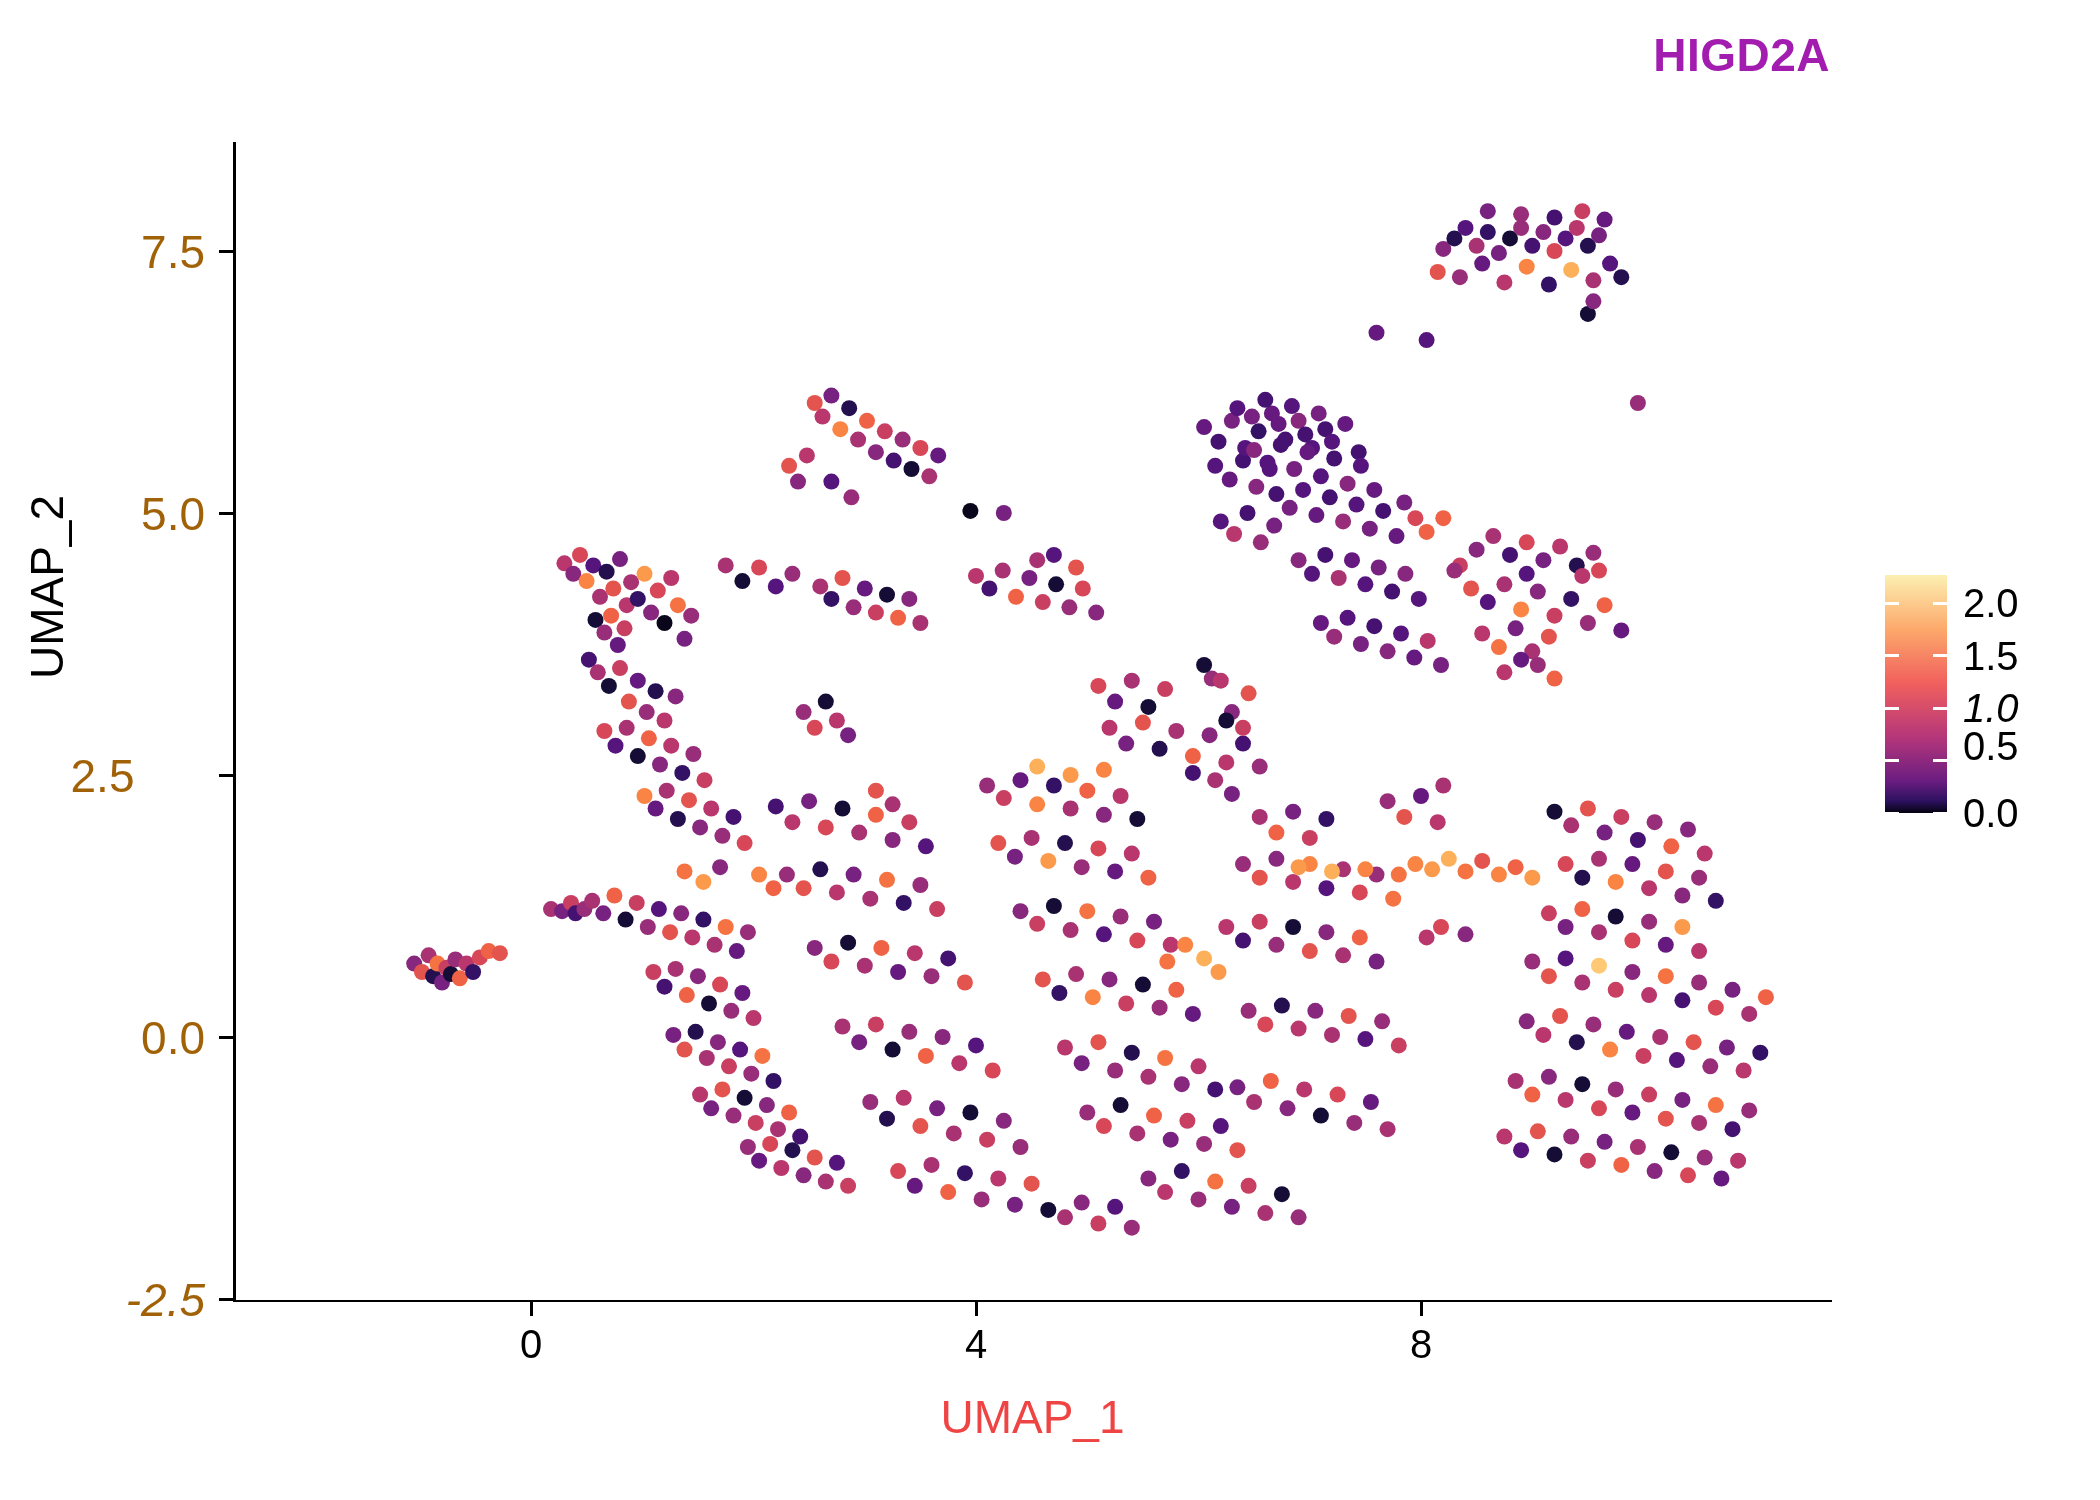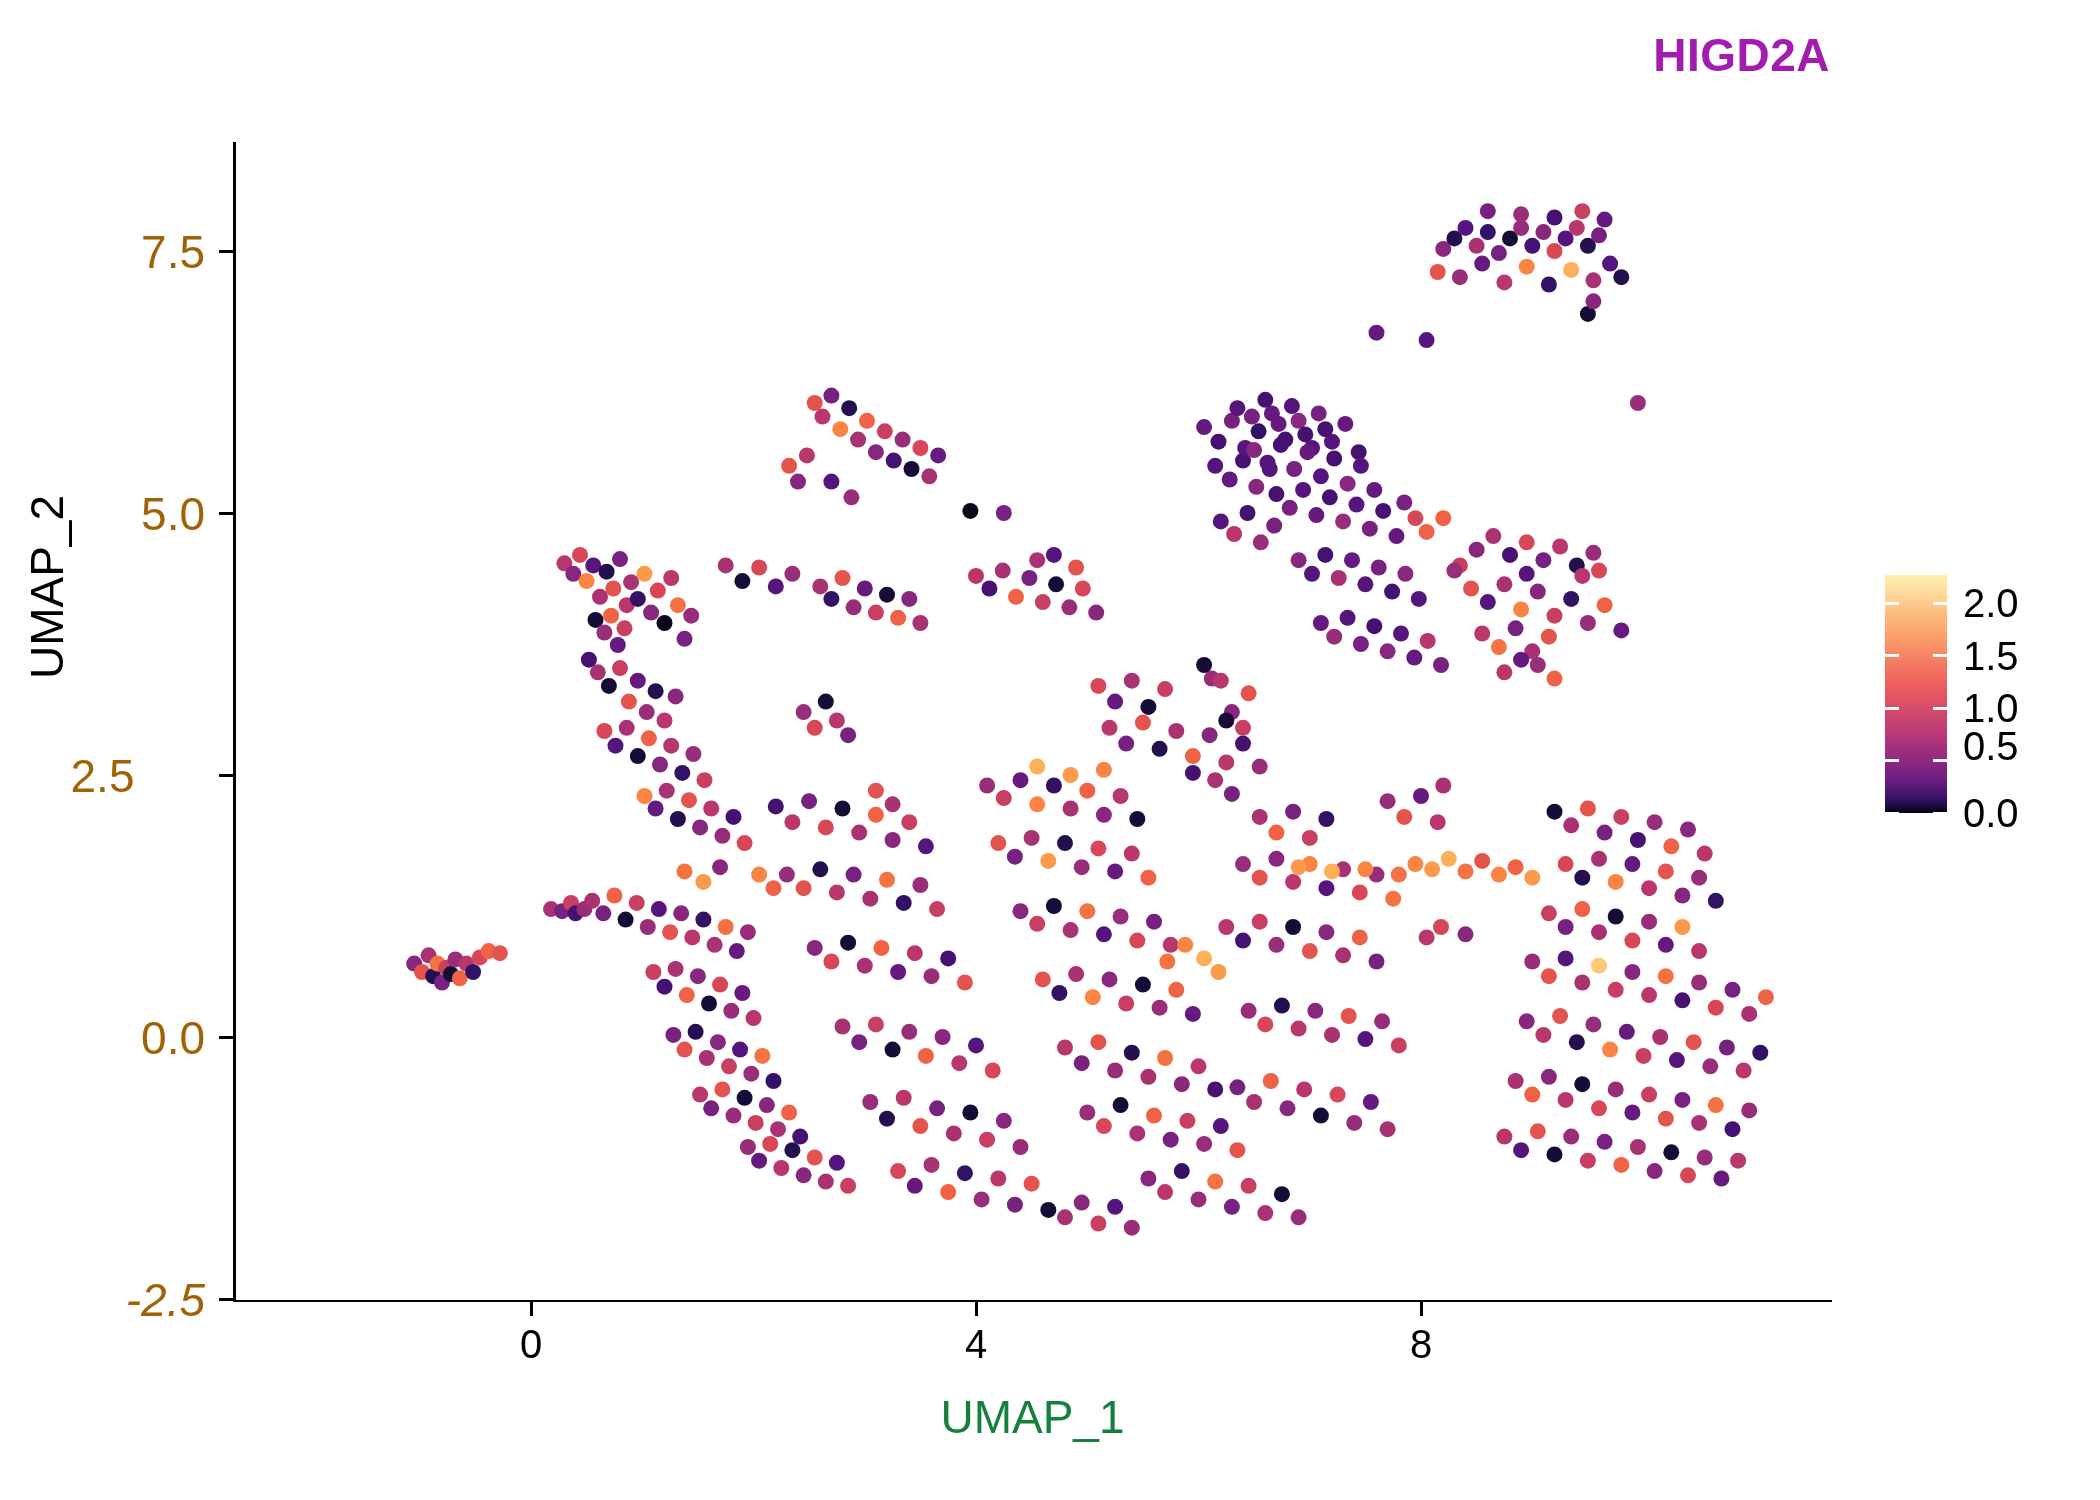--- a/index.html
+++ b/index.html
@@ -24,21 +24,21 @@
 
   .xtick-mark{position:absolute;width:3px;height:14px;background:#000;top:1302px;}
   .xtick-label{position:absolute;top:1322px;font-size:40px;color:#000;text-align:center;transform:translateX(-50%);}
 
   #y-axis-title{
     position:absolute;left:-118px;top:560px;width:330px;text-align:center;
     font-size:46px;color:#000;transform:rotate(-90deg);transform-origin:center center;
   }
   #x-axis-title{
     position:absolute;left:233px;top:1390px;width:1599px;text-align:center;
-    font-size:46px;color:#15803d;
+    font-size:46px;color:#ef4444;
   }
 
   
   #legend{position:absolute;left:1885px;top:575px;width:200px;height:250px;}
   #legend-bar{
     position:absolute;left:0;top:0;width:62px;height:238px;
     background:linear-gradient(to bottom,
       #fcf0b2 0%,
       #fca96b 22.7%,
       #f1605d 45.5%,
@@ -750,21 +750,21 @@
     <div id="legend-bar"></div>
     <div id="legend-ticks">
         <div class="legend-tick left" style="top: 236.5px;"></div>
         <div class="legend-tick right" style="top: 236.5px;"></div>
         <div class="legend-label" style="top: 238px;">0.0</div>
         <div class="legend-tick left" style="top: 184.077px;"></div>
         <div class="legend-tick right" style="top: 184.077px;"></div>
         <div class="legend-label" style="top: 171px;">0.5</div>
         <div class="legend-tick left" style="top: 131.654px;"></div>
         <div class="legend-tick right" style="top: 131.654px;"></div>
-        <div class="legend-label" style="top: 133.154px;">1.0</div>
+        <div class="legend-label" style="top: 133.154px; font-style: italic;">1.0</div>
         <div class="legend-tick left" style="top: 79.2313px;"></div>
         <div class="legend-tick right" style="top: 79.2313px;"></div>
         <div class="legend-label" style="top: 80.7313px;">1.5</div>
         <div class="legend-tick left" style="top: 26.8084px;"></div>
         <div class="legend-tick right" style="top: 26.8084px;"></div>
         <div class="legend-label" style="top: 28.3084px;">2.0</div>
       </div>
   </div>
 
 </div>

